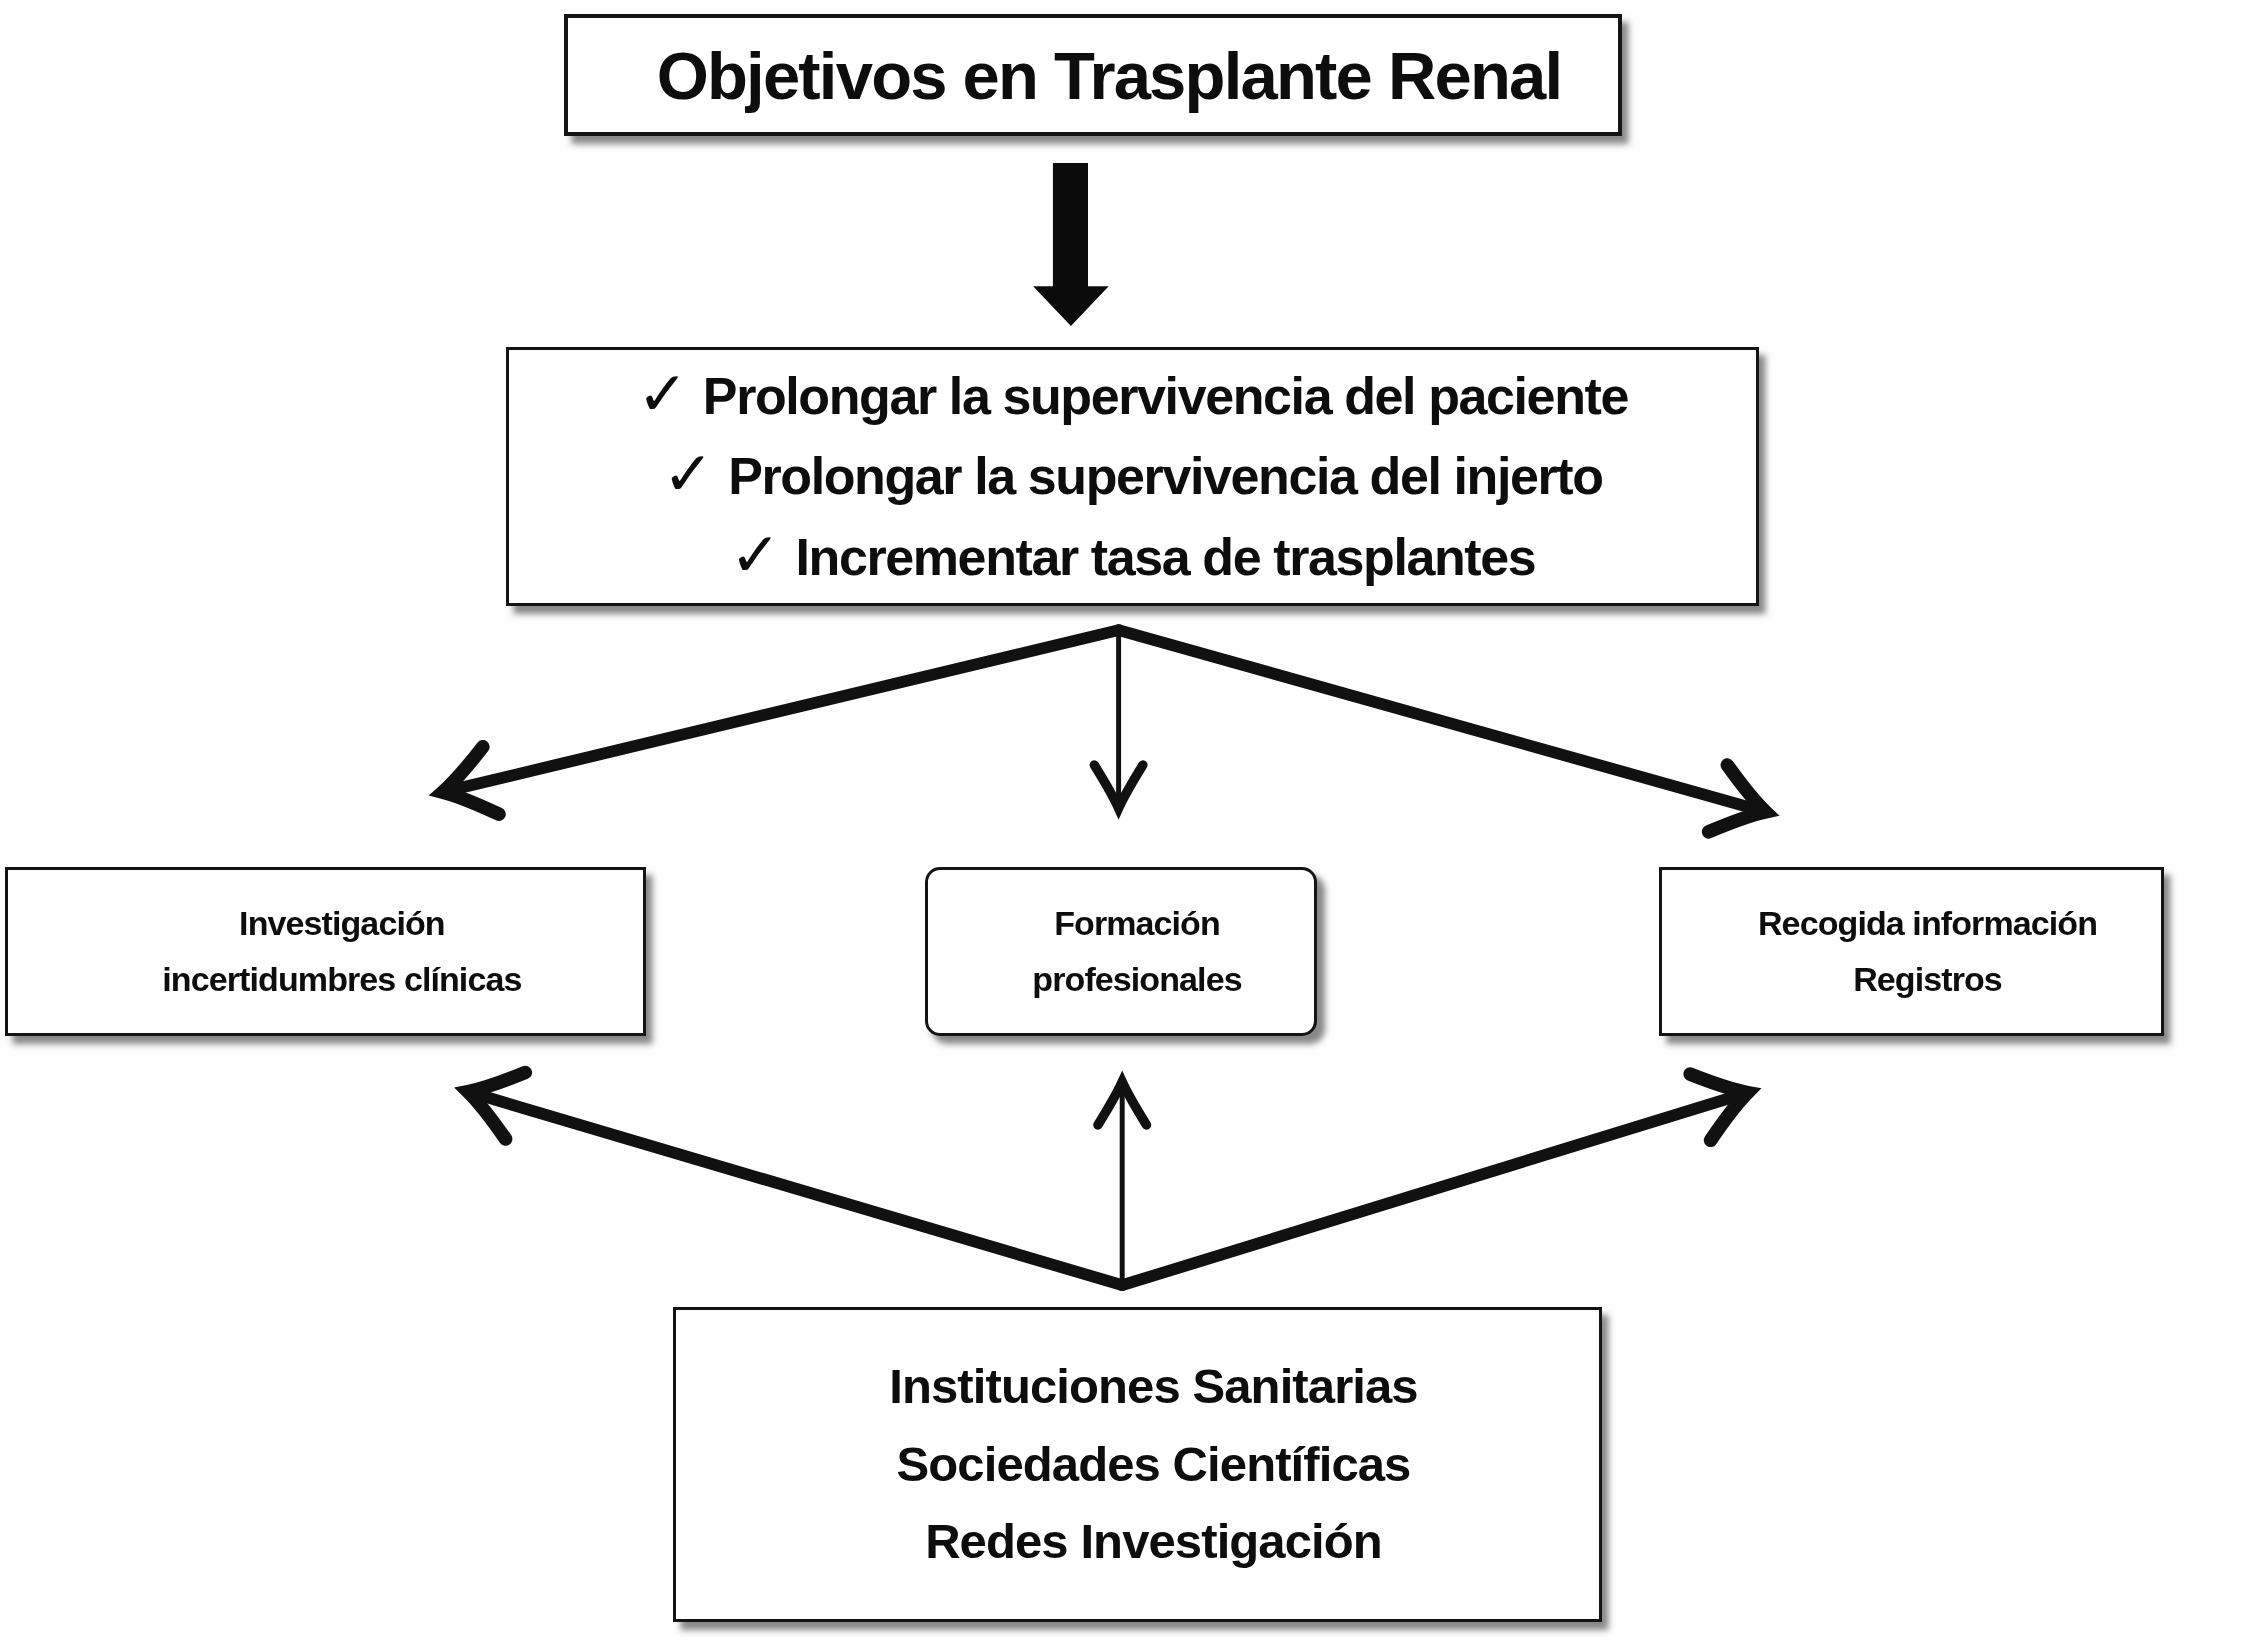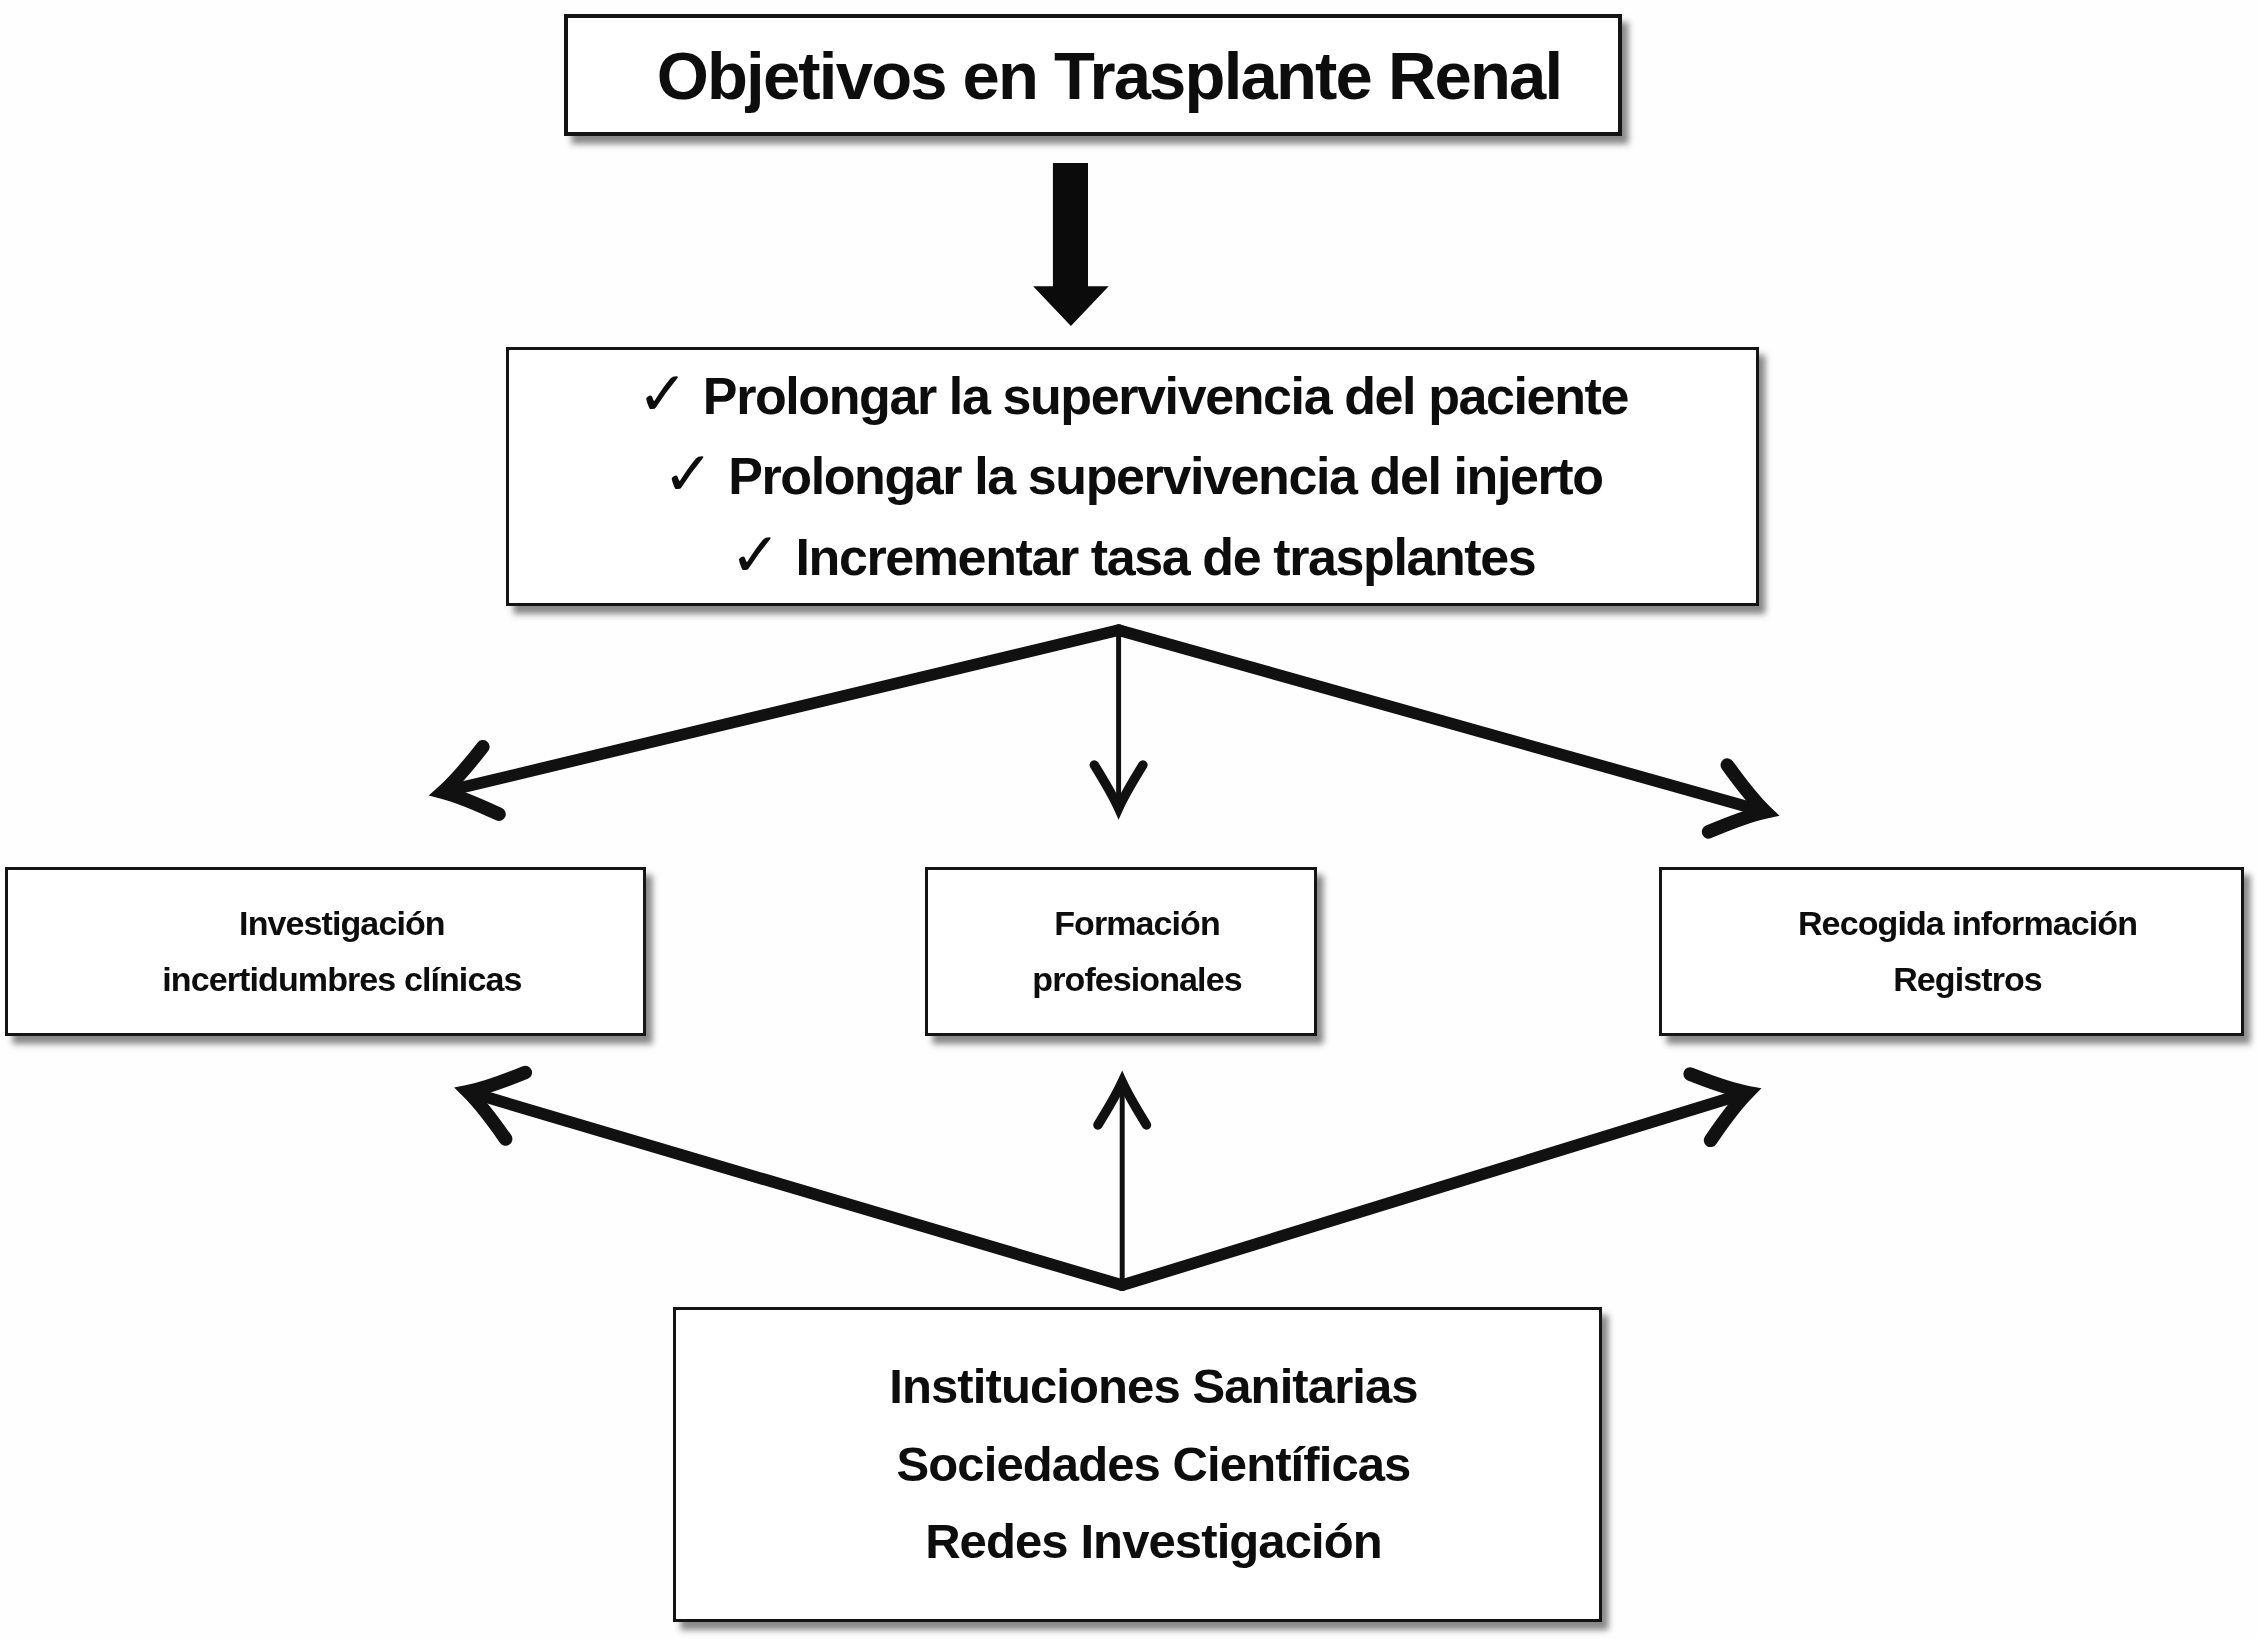--- a/index.html
+++ b/index.html
@@ -66,22 +66,22 @@
     margin-right: 14.4px;
     position: relative;
     top: -2.7px;
     letter-spacing: 0;
   }
   .branch-box {
     font-size: 34px;
     line-height: 1.62;
   }
   #research-box { left: 5.4px;    top: 867px; width: 641px; height: 169px; }
-  #training-box { left: 925px; top: 867px; width: 392px; height: 169px; }
-  #registry-box { left: 1659px; top: 867px; width: 585px; height: 169px; }
+  #training-box { left: 925px; top: 867px; width: 392px; height: 169px; border-radius: 15px; }
+  #registry-box { left: 1659px; top: 867px; width: 505px; height: 169px; }
 
   #foundation-box {
     left: 673px; top: 1307px;
     width: 929px; height: 315px;
     font-size: 49px;
     line-height: 1.58;
   }
 </style>
 </head>
 <body>

